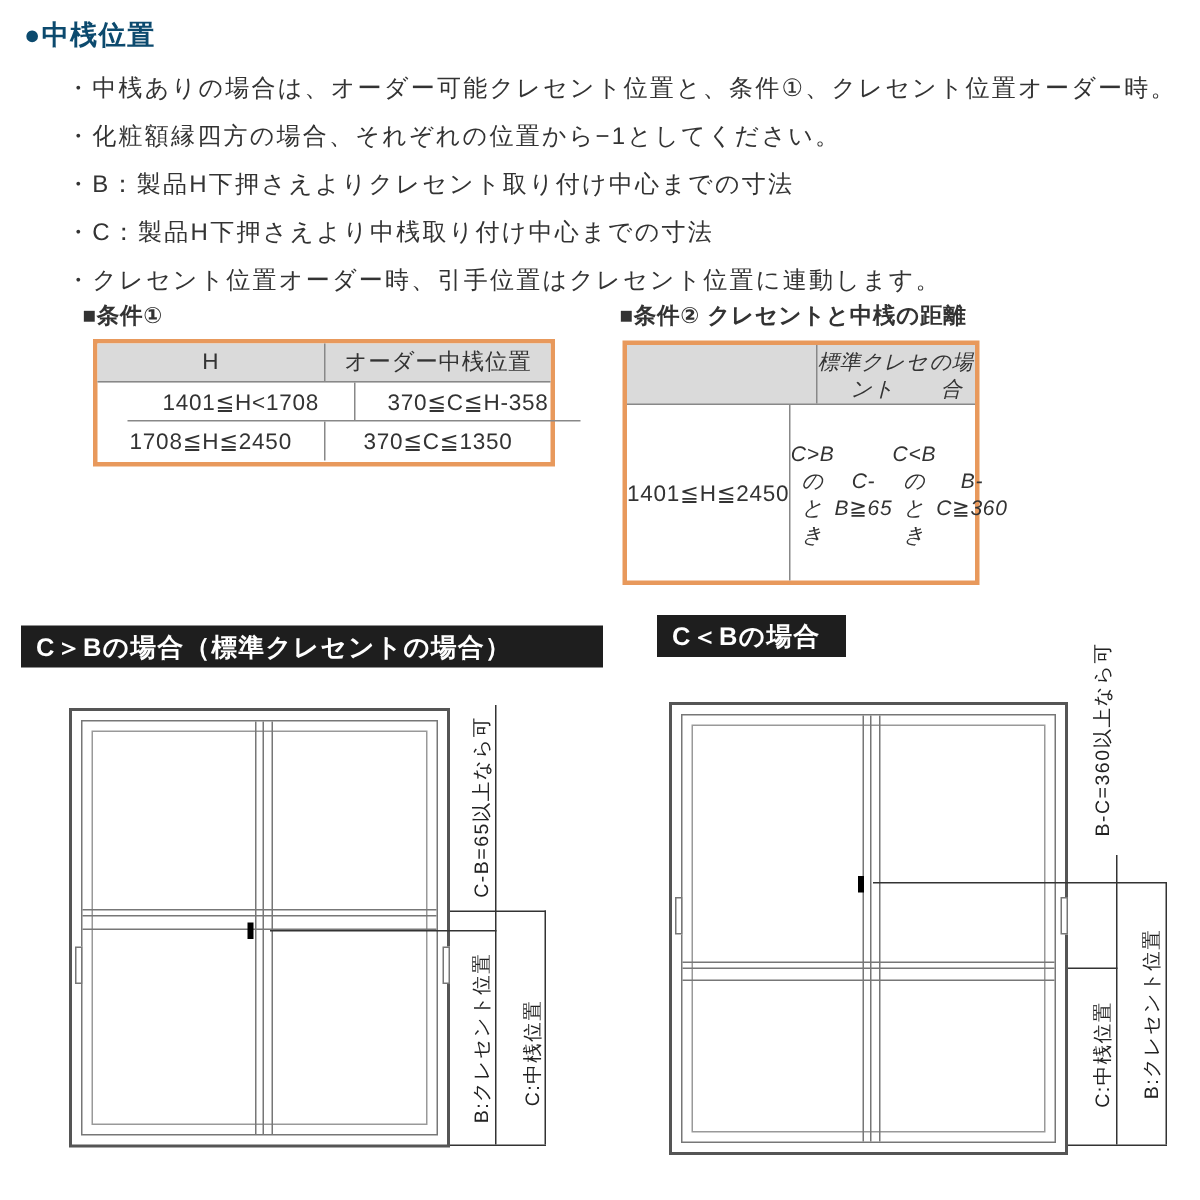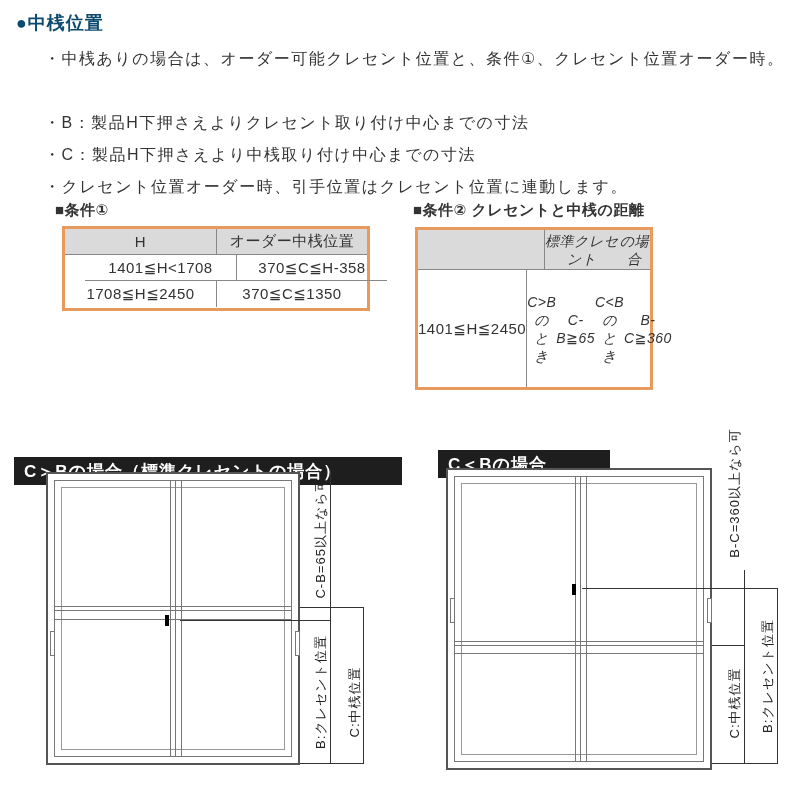--- a/index.html
+++ b/index.html
@@ -24,23 +24,23 @@
   .t1-c1{width:152px;border-right:1px solid #888;}
   .t1-c2{flex:1;}
   
   .table2{position:absolute;left:415px;top:227px;width:238px;height:163px;border:3px solid #e8995c;box-sizing:border-box;background:#fff;}
   .t2-header{display:flex;height:40px;background:#dadada;border-bottom:1px solid #888;box-sizing:border-box;}
   .t2-body{display:flex;height:117px;box-sizing:border-box;}
   .t2-left{width:127px;border-right:1px solid #888;display:flex;align-items:center;justify-content:center;font-size:15px;box-sizing:border-box;letter-spacing:0.5px;}
   .t2-right{flex:1;display:flex;align-items:center;justify-content:center;font-size:14px;line-height:18px;text-align:center;letter-spacing:0.5px;font-style:italic;}
   .t2-gap{height:22px;}
   
-  .bar{position:absolute;height:28px;background:#1e1e1e;color:#fff;font-size:17px;font-weight:bold;display:flex;align-items:center;padding:4px 10px;box-sizing:border-box;letter-spacing:1px;white-space:nowrap;margin-top:40px;}
+  .bar{position:absolute;height:28px;background:#1e1e1e;color:#fff;font-size:17px;font-weight:bold;display:flex;align-items:center;padding:4px 10px;box-sizing:border-box;letter-spacing:1px;white-space:nowrap;}
   .bar1{left:14px;top:417px;width:388px;}
-  .bar2{left:438px;top:410px;width:172px;}
+  .bar2{left:438px;top:410px;width:126px;}
   
   .window{position:absolute;background:#fff;border:2px solid #555;box-sizing:border-box;}
   .win-left{left:46px;top:472px;width:254px;height:293px;}
   .win-right{left:446px;top:468px;width:266px;height:302px;}
   .inner1{position:absolute;left:6px;top:6px;right:6px;bottom:6px;border:1px solid #777;}
   .inner2{position:absolute;left:13px;top:13px;right:13px;bottom:13px;border:1px solid #999;}
   .wvline{position:absolute;width:1px;background:#777;top:7px;bottom:7px;}
   .whline{position:absolute;height:1px;background:#777;left:7px;right:7px;}
   .crescent{position:absolute;width:4px;height:11px;background:#000;}
   .handle{position:absolute;width:5px;height:25px;border:1px solid #777;background:#fff;box-sizing:border-box;}
@@ -49,20 +49,21 @@
   .dhline{position:absolute;height:1px;background:#333;}
   .vlabel{position:absolute;height:16px;line-height:16px;font-size:13px;color:#222;text-align:center;white-space:nowrap;transform:rotate(-90deg);transform-origin:0 0;letter-spacing:1px;}
 </style>
 </head>
 <body>
 
 <div class="canvas">
 
   <div class="title">●中桟位置</div>
   <div class="bullet b0">・中桟ありの場合は、オーダー可能クレセント位置と、条件①、クレセント位置オーダー時。</div>
+  <div class="bullet b1">・化粧額縁四方の場合、それぞれの位置から−1としてください。</div>
   <div class="bullet b2">・B：製品H下押さえよりクレセント取り付け中心までの寸法</div>
   <div class="bullet b3">・C：製品H下押さえより中桟取り付け中心までの寸法</div>
   <div class="bullet b4">・クレセント位置オーダー時、引手位置はクレセント位置に連動します。</div>
 
   <div class="cond-heading h1pos">■条件①</div>
   <div class="table1">
     <div class="t1-row t1-head">
       <div class="t1-cell t1-c1">H</div>
       <div class="t1-cell t1-c2">オーダー中桟位置</div>
     </div>

